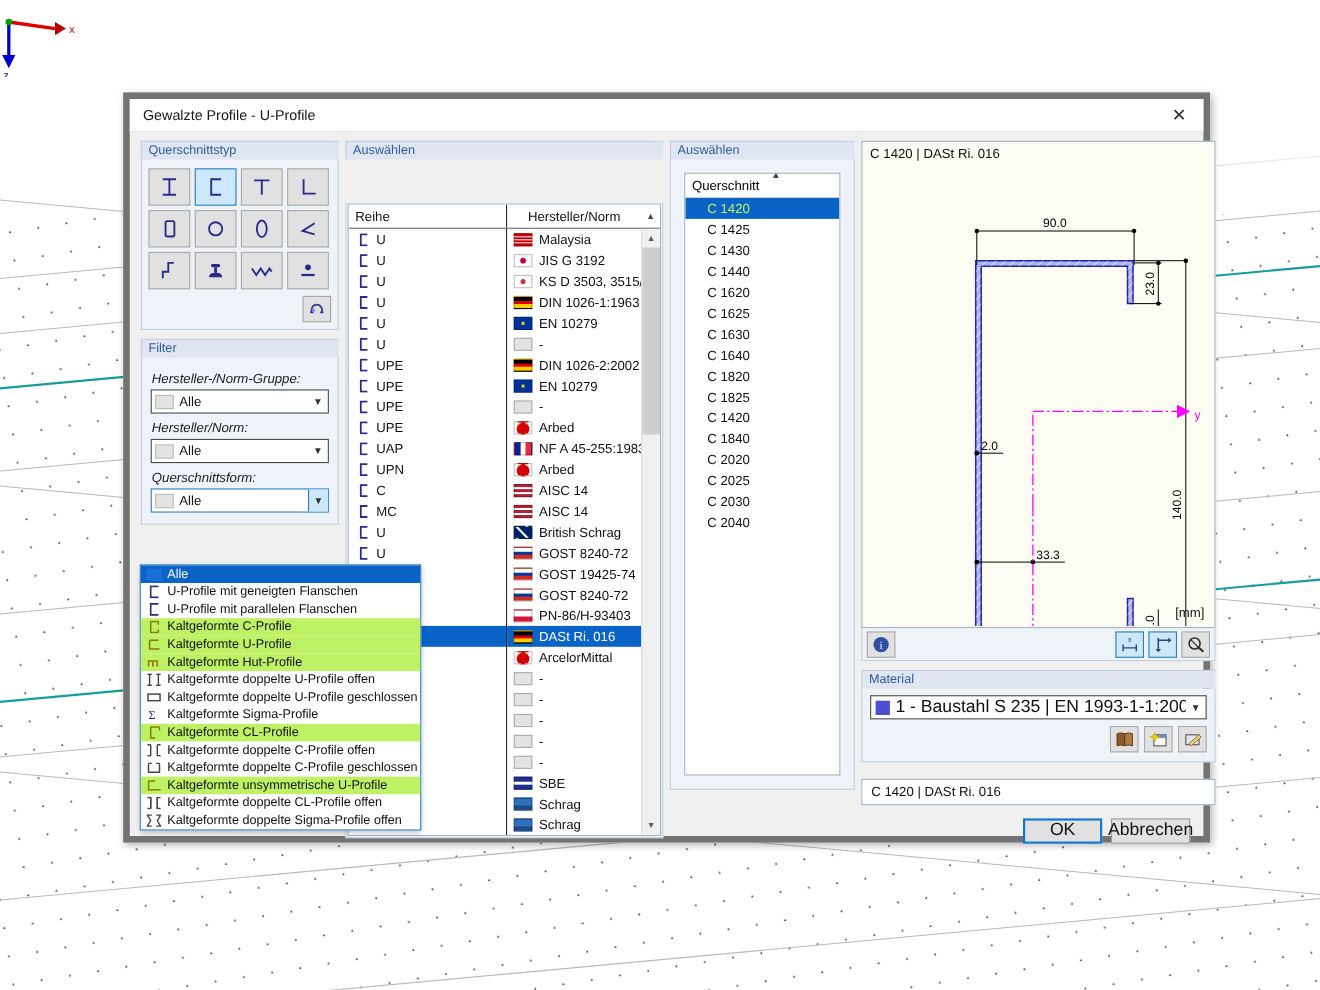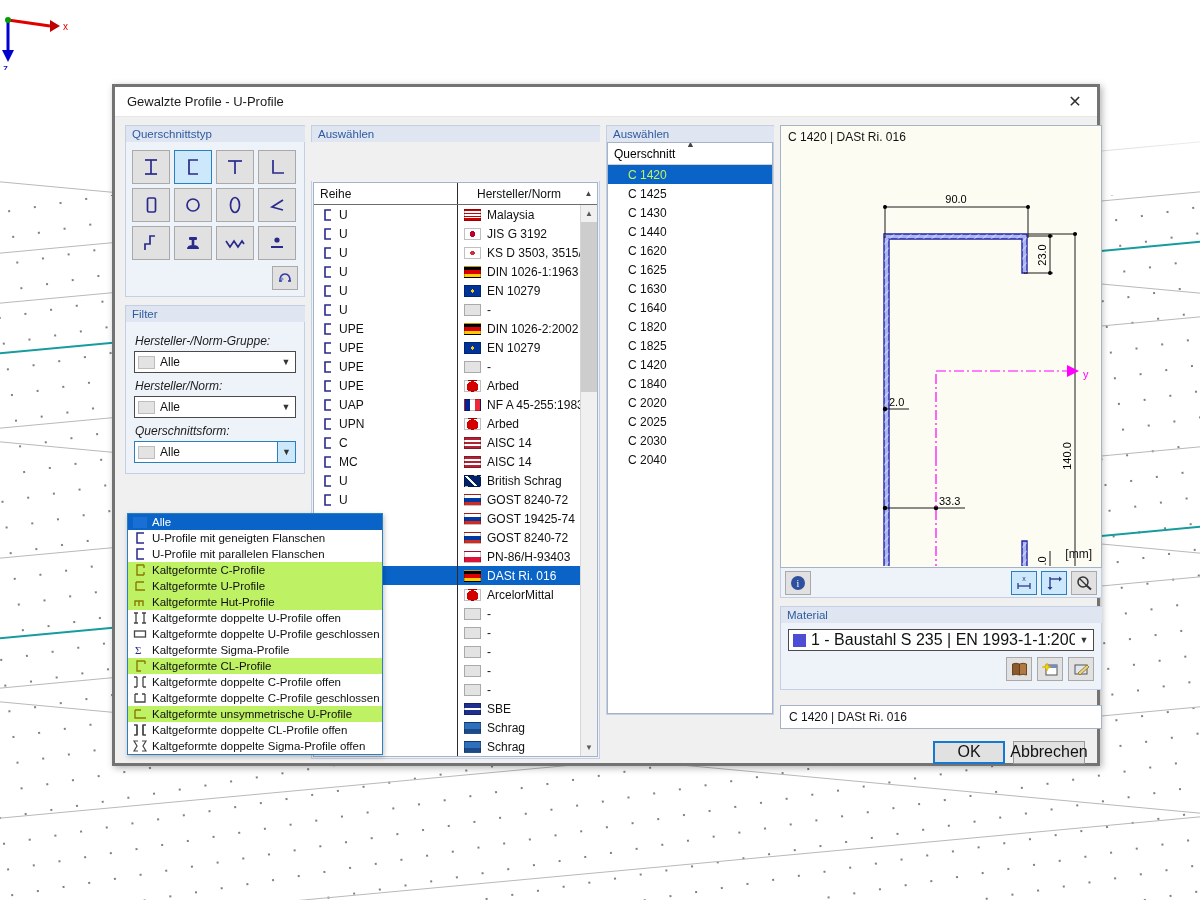--- a/index.html
+++ b/index.html
@@ -17,21 +17,21 @@
   #workspace svg { position: absolute; inset: 0; }
 
   .axis-tripod { position: absolute; left: 8px; bottom: 28px; width: 70px; height: 70px; }
 
   
   #dialog {
     position: absolute;
     left: 112px; top: 84px;
     width: 988px; height: 682px;
     background: #f0f0f0;
-    border: 3px solid #737373;
+    border: 6px solid #737373;
     box-shadow: 2px 2px 7px rgba(0,0,0,0.30);
     display: flex; flex-direction: column;
   }
   .titlebar {
     height: 30px; flex: none;
     background: #ffffff;
     display: flex; align-items: center;
     padding: 0 0 0 12px;
     border-bottom: 1px solid #e6e6e6;
   }
@@ -707,21 +707,21 @@
               </div>
             </div>
           </div>
         </div>
       </div>
     </div>
 
     <div class="col-qs">
       <div class="group" style="display:flex;flex-direction:column;height:590px;">
         <div class="ghead">Auswählen</div>
-        <div class="gbody" style="flex:1;padding:0;">
+        <div class="gbody" style="flex:1;padding:12px;">
           <div class="listwrap">
             <div class="qs-head">
               <span>Querschnitt</span>
               <span class="upcaret">▲</span>
             </div>
             <div style="flex:1;overflow:hidden;" id="section-rows">
                 <div class="qrow sel">
                   <span>C 1420</span>
                 </div>
                 <div class="qrow">

